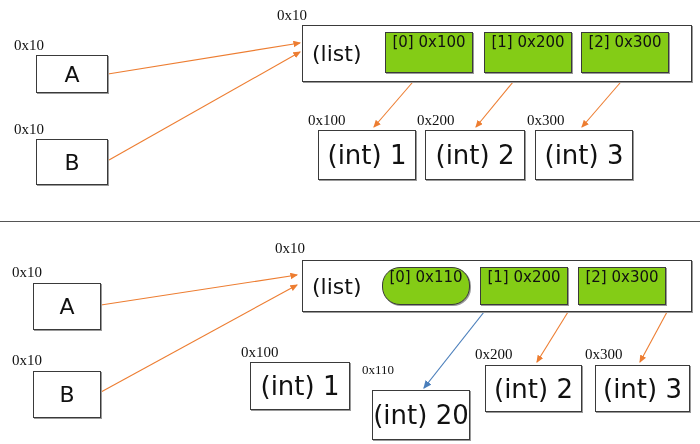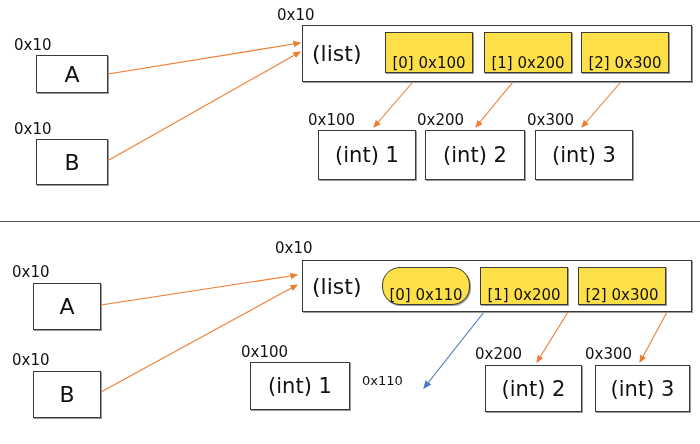--- a/index.html
+++ b/index.html
@@ -54,41 +54,42 @@
     justify-content: flex-start;
     padding-left: 9px;
     font-size: 22px;
   }
   .list-label {
     margin-right: 30px;
   }
   .slot {
     position: absolute;
     box-sizing: border-box;
-    background: #fde047;
+    background: #84cc16;
     border: 1px solid #3a3a3a;
     box-shadow: 1px 1px 0 0 #9a9a9a;
     display: flex;
-    align-items: flex-end;
+    align-items: flex-start;
     justify-content: center;
     font-size: 15px;
     color: #111111;
     white-space: nowrap;
   }
   .int-box {
-    font-size: 21px;
+    font-size: 26px;
   }
 
   
   .addr {
     position: absolute;
     font-size: 15px;
     color: #111111;
     white-space: nowrap;
     line-height: 1;
+    font-family: Liberation Serif, serif;
   }
   .addr-sm {
     font-size: 13px;
   }
 
   
   .arrows {
     position: absolute;
     left: 0;
     top: 0;
@@ -195,21 +196,24 @@
     </div>
     <div class="slot" style="left:578px; top:45px; width:88px; height:38px;">
       <span>[2] 0x300</span>
     </div>
 
     <span class="addr" style="left:241px; top:123px;">0x100</span>
     <div class="box int-box" style="left:250px; top:140px; width:100px; height:48px;">
       <span>(int) 1</span>
     </div>
 
-    <span class="addr addr-sm" style="left:362px; top:152px;">0x110</span>
+    <span class="addr addr-sm" style="left:362px; top:141px;">0x110</span>
+    <div class="box int-box" style="left:372px; top:168px; width:98px; height:50px;">
+      <span>(int) 20</span>
+    </div>
 
     <span class="addr" style="left:475px; top:125px;">0x200</span>
     <div class="box int-box" style="left:485px; top:143px; width:97px; height:47px;">
       <span>(int) 2</span>
     </div>
 
     <span class="addr" style="left:585px; top:125px;">0x300</span>
     <div class="box int-box" style="left:595px; top:143px; width:95px; height:47px;">
       <span>(int) 3</span>
     </div>

